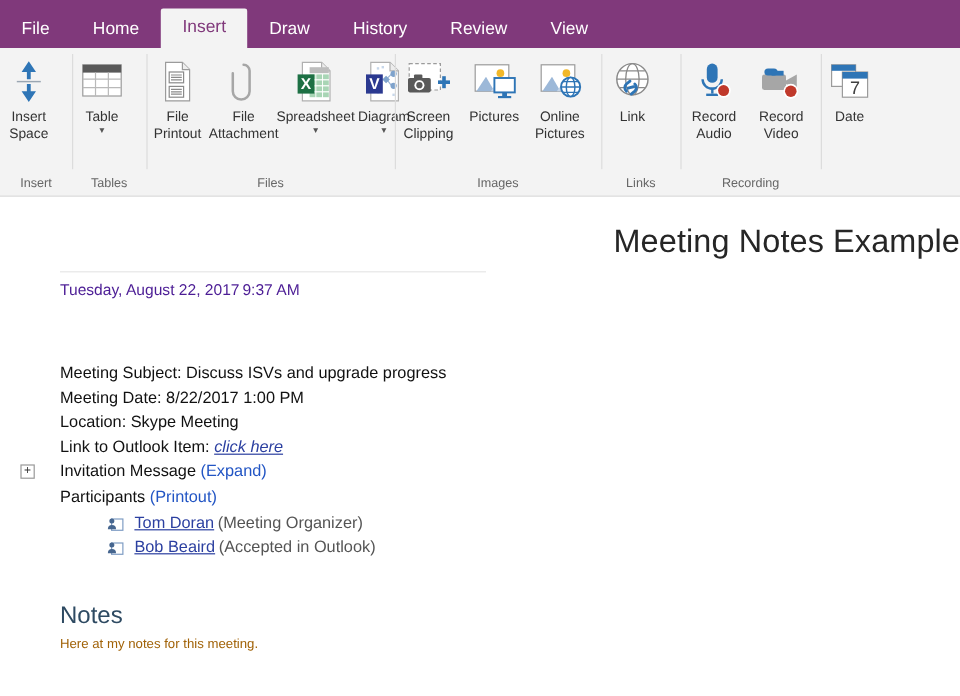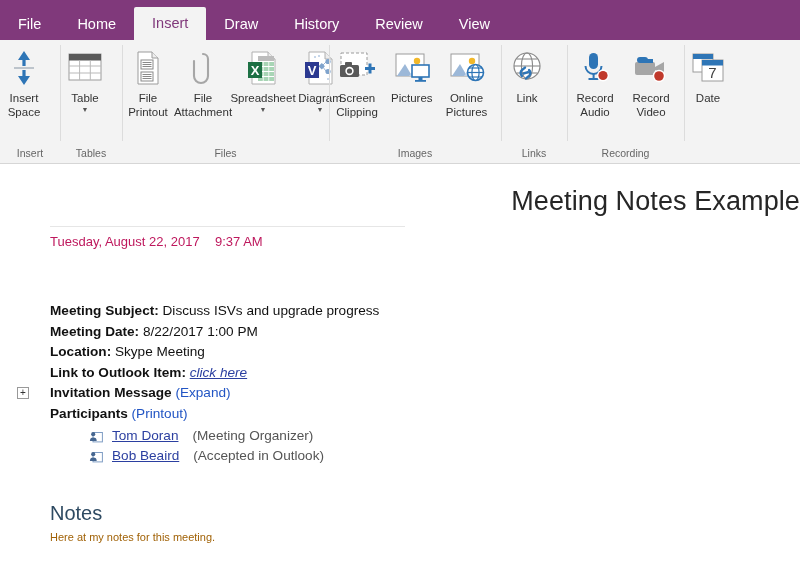--- a/index.html
+++ b/index.html
@@ -111,26 +111,26 @@
     font-weight: 400;
     letter-spacing: .1px;
     text-align: right;
   }
   .title-rule {
     width: 355px;
     height: 1px;
     background: #e6e6e6;
     margin: 9px 0 7px;
   }
-  .meta { font-size: 13px; color: #be185d; display: flex; gap: 13px; }
+  .meta { font-size: 13px; color: #4c1d95; display: flex; }
   .meta .date { width: 152px; }
 
   .details { margin-top: 52px; font-size: 13.6px; color: #111; line-height: 20.6px; }
   .drow { white-space: nowrap; position: relative; }
-  .drow b { font-weight: bold; }
+  .drow b { font-weight: normal; }
   .lnk-italic {
     color: #2b3fa0;
     font-style: italic;
     text-decoration: underline;
     cursor: pointer;
   }
   .lnk-blue { color: #2255c4; cursor: pointer; }
   .expander {
     position: absolute;
     left: -33px; top: 4px;
@@ -150,21 +150,21 @@
     margin-top: 1px;
     font-size: 13.6px;
     line-height: 19px;
   }
   .participant .pico { margin-right: 8px; display: flex; }
   .pname {
     color: #2b3fa0;
     text-decoration: underline;
     cursor: pointer;
   }
-  .pstat { color: #555; margin-left: 14px; }
+  .pstat { color: #555; margin-left: 3px; }
 
   .notes-head {
     margin-top: 37px;
     font-size: 20px;
     color: #2e4a62;
     font-weight: 400;
   }
   .notes-body { margin-top: 6px; font-size: 11px; color: #a16207; }
 </style>
 </head>

